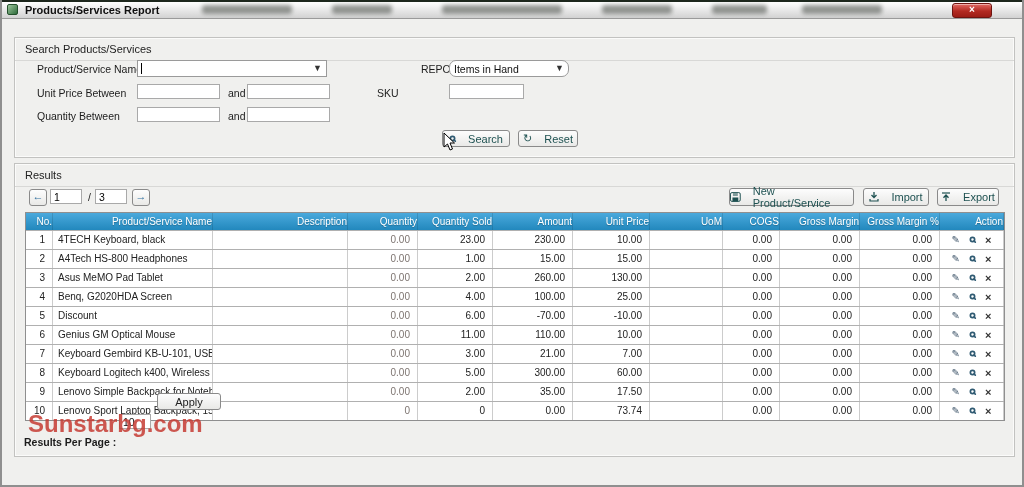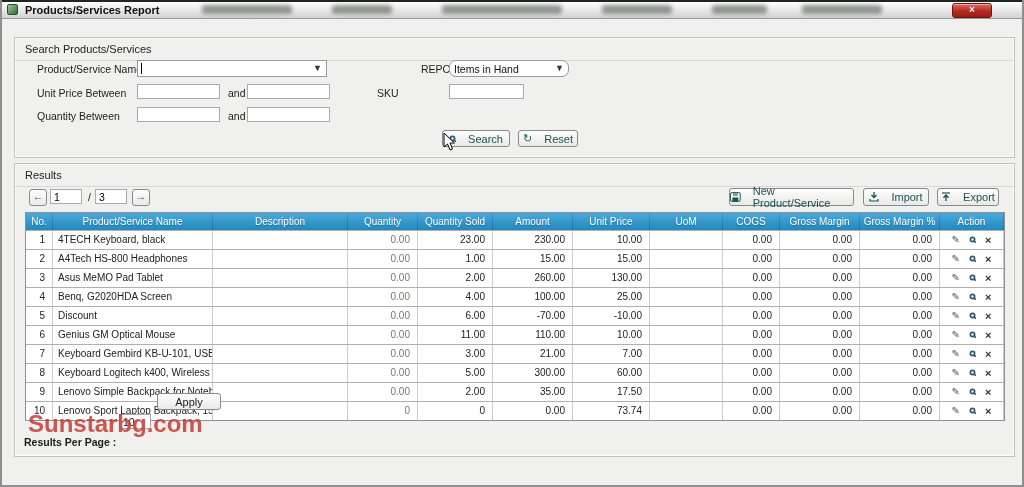--- a/index.html
+++ b/index.html
@@ -39,21 +39,21 @@
   .mag::after{content:"";position:absolute;width:4px;height:2px;background:#2f5a72;right:-3px;bottom:-2px;transform:rotate(38deg);border-radius:1px;}
   .mag.small{transform:scale(.85);}
   
   .pg-btn{position:absolute;width:16px;height:15px;border:1px solid #8a8a8a;border-radius:3px;
     background:linear-gradient(#fdfdfd,#e9e9e7);color:#2f6f9f;font-size:11px;line-height:13px;text-align:center;cursor:pointer;}
   .pg-inp{position:absolute;width:32px;height:15px;border:1px solid #a9a9a9;background:#fff;font-size:10.5px;padding:0 3px;box-sizing:border-box;font-family:"Liberation Sans",sans-serif;}
   
   .grid-table{position:absolute;left:23px;top:212px;width:978px;border:1px solid #8f8f8f;box-sizing:content-box;}
   .tr{display:grid;grid-template-columns:27px 160px 135px 70px 75px 80px 77px 73px 57px 80px 80px 64px;}
   .thead{background:linear-gradient(#4aa9dc,#2288bd);height:17px;}
-  .th{font-size:10px;color:#fff;text-align:center;line-height:17px;border-right:1px solid rgba(0,0,0,.12);
+  .th{font-size:10px;color:#fff;text-align:right;line-height:17px;border-right:1px solid rgba(0,0,0,.12);
     overflow:hidden;white-space:nowrap;text-shadow:0 1px 1px rgba(0,0,0,.25);}
   .tbody .tr{background:#fff;height:18px;border-top:1px solid #b0b0b0;}
   .td{font-size:10px;line-height:17px;border-right:1px solid #cccccc;overflow:hidden;white-space:nowrap;
     box-sizing:border-box;color:#222;}
   .td.num{text-align:right;padding-right:7px;}
   .td.left{text-align:left;padding-left:5px;}
   .td.qty{color:#7d7470;}
   .td.actions{display:flex;align-items:center;justify-content:center;gap:9px;}
   .td.actions .ic{cursor:pointer;font-size:10px;color:#445a6e;line-height:1;}
   .td.actions .ic.del{color:#333;font-weight:bold;font-size:11px;}

